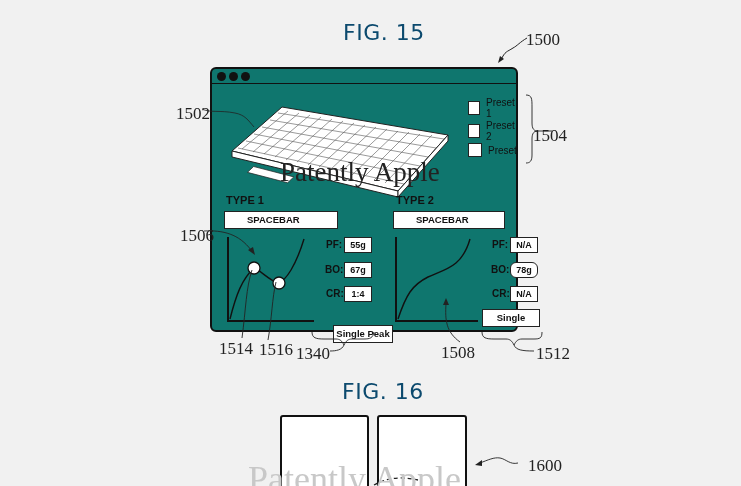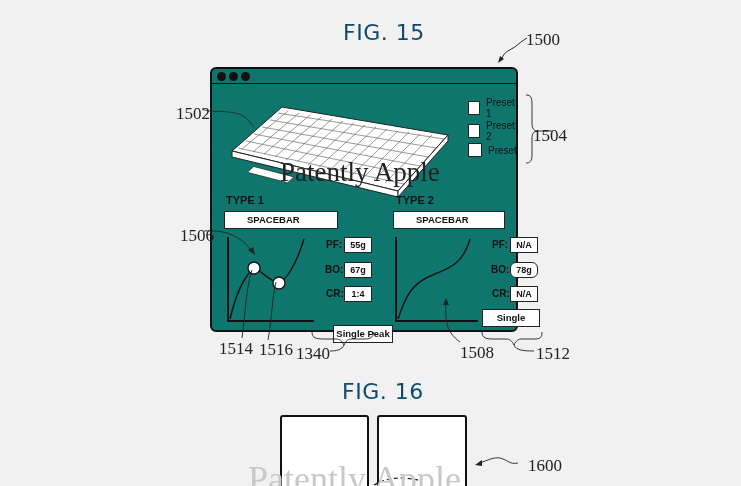--- a/index.html
+++ b/index.html
@@ -146,21 +146,21 @@
 <svg class="abs" style="left:310px;top:330px;" width="66" height="24">
   <path d="M2,2 C2,8 6,9 14,9 L26,9 C30,9 32,11 34,15 C36,11 38,9 42,9 L54,9 C60,9 63,8 64,2" fill="none" stroke="#222" stroke-width="0.9"></path>
   <path d="M34,15 C32,20 26,21 20,21" fill="none" stroke="#222" stroke-width="0.9"></path>
 </svg>
 <div class="abs ref" style="left:296px;top:344px;">1340</div>
 
 <svg class="abs" style="left:438px;top:296px;" width="30" height="50">
   <polygon points="8,2 5,9 11,9" fill="#222"></polygon>
   <path d="M8,8 C7,24 8,36 22,46" fill="none" stroke="#222" stroke-width="0.9"></path>
 </svg>
-<div class="abs ref" style="left:460px;top:343px;text-align:right;">1508</div>
+<div class="abs ref" style="left:441px;top:343px;text-align:right;">1508</div>
 
 <svg class="abs" style="left:480px;top:330px;" width="66" height="24">
   <path d="M2,2 C2,8 6,9 14,9 L26,9 C30,9 32,11 34,15 C36,11 38,9 42,9 L54,9 C60,9 62,8 62,2" fill="none" stroke="#222" stroke-width="0.9"></path>
   <path d="M34,15 C36,20 42,21 54,21" fill="none" stroke="#222" stroke-width="0.9"></path>
 </svg>
 <div class="abs ref" style="left:536px;top:344px;">1512</div>
 
 <div class="abs watermark" style="left:280px;top:157px;font-size:27px;">Patently Apple</div>
 
 <div class="abs fig-title" style="left:342px;top:379px;">FIG. 16</div>

